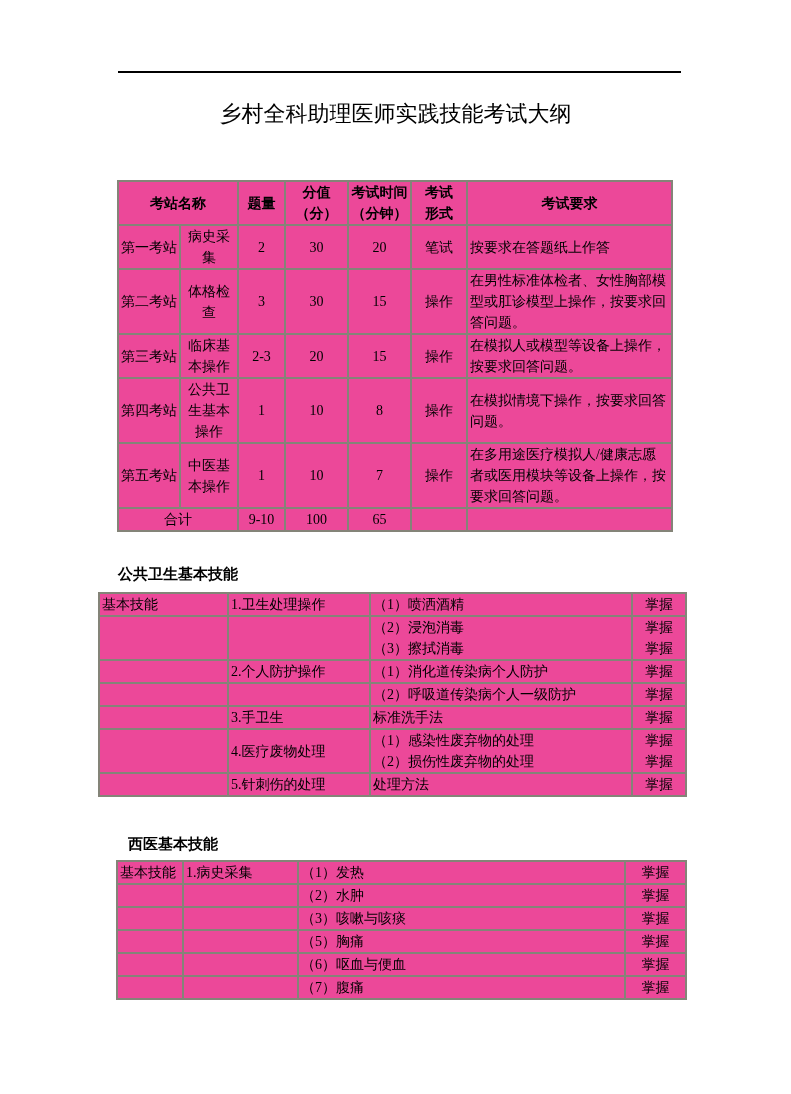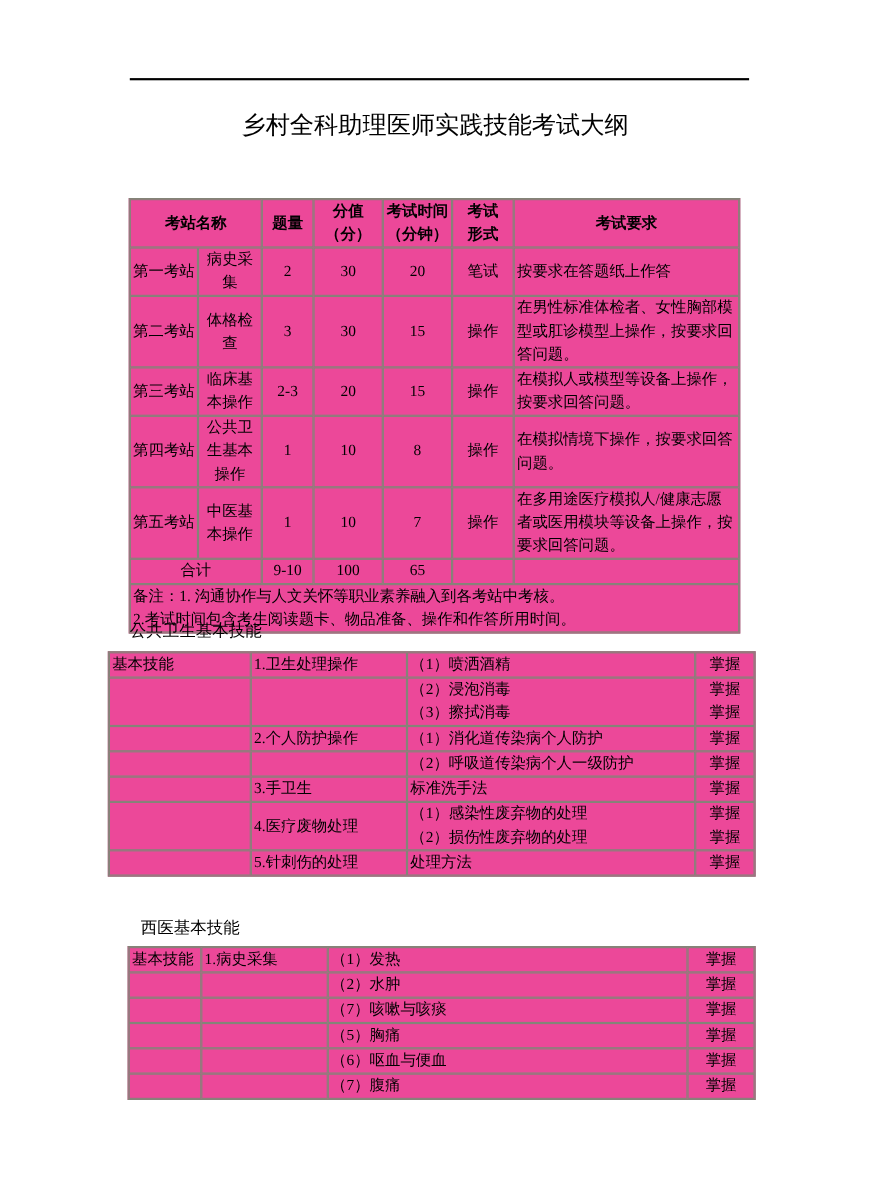--- a/index.html
+++ b/index.html
@@ -9,21 +9,21 @@
     position:relative; width:791px; height:1094px; background:#fff;
     font-family:"Liberation Serif","DejaVu Serif",serif;
     color:#000; font-size:14px; overflow:hidden;
   }
   .topline { position:absolute; left:118px; top:71px; width:563px; height:0; border-top:2px solid #000; }
   .title {
     position:absolute; left:0; top:102px; width:791px; margin:0;
     text-align:center; font-size:22px; font-weight:normal; line-height:24px;
   }
   .section-heading {
-    position:absolute; font-weight:normal; font-size:15px; line-height:18px; white-space:nowrap;
+    position:absolute; font-weight:bold; font-size:15px; line-height:18px; white-space:nowrap;
   }
   .h-ph { left:118px; top:565px; }
   .h-wm { left:128px; top:835px; }
   table {
     border-collapse:separate; border-spacing:0; table-layout:fixed;
     border:1px solid var(--bc); background:#ec4899;
   }
   td {
     border:1px solid var(--bc); line-height:21px; padding:0 2px;
     vertical-align:middle; word-break:break-all; font-size:14px;
@@ -125,26 +125,20 @@
 
       <tr>
         <td colspan="2" class="c">合计</td>
         <td class="c">9-10</td>
         <td class="c">100</td>
         <td class="c">65</td>
         <td></td>
         <td></td>
       </tr>
 
-      <tr>
-        <td colspan="7">
-          <div>备注：1. 沟通协作与人文关怀等职业素养融入到各考站中考核。</div>
-          <div>2.考试时间包含考生阅读题卡、物品准备、操作和作答所用时间。</div>
-        </td>
-      </tr>
     </tbody>
   </table>
 
   <div class="section-heading h-ph">公共卫生基本技能</div>
 
   <table class="t2">
     <colgroup>
       <col style="width:129px">
         <col style="width:142px">
         <col style="width:262px">
@@ -226,21 +220,21 @@
       </tr>
       <tr>
         <td></td>
         <td></td>
         <td>（2）水肿</td>
         <td class="c">掌握</td>
       </tr>
       <tr>
         <td></td>
         <td></td>
-        <td>（7）咳嗽与咳痰</td>
+        <td>（3）咳嗽与咳痰</td>
         <td class="c">掌握</td>
       </tr>
       <tr>
         <td></td>
         <td></td>
         <td>（5）胸痛</td>
         <td class="c">掌握</td>
       </tr>
       <tr>
         <td></td>

